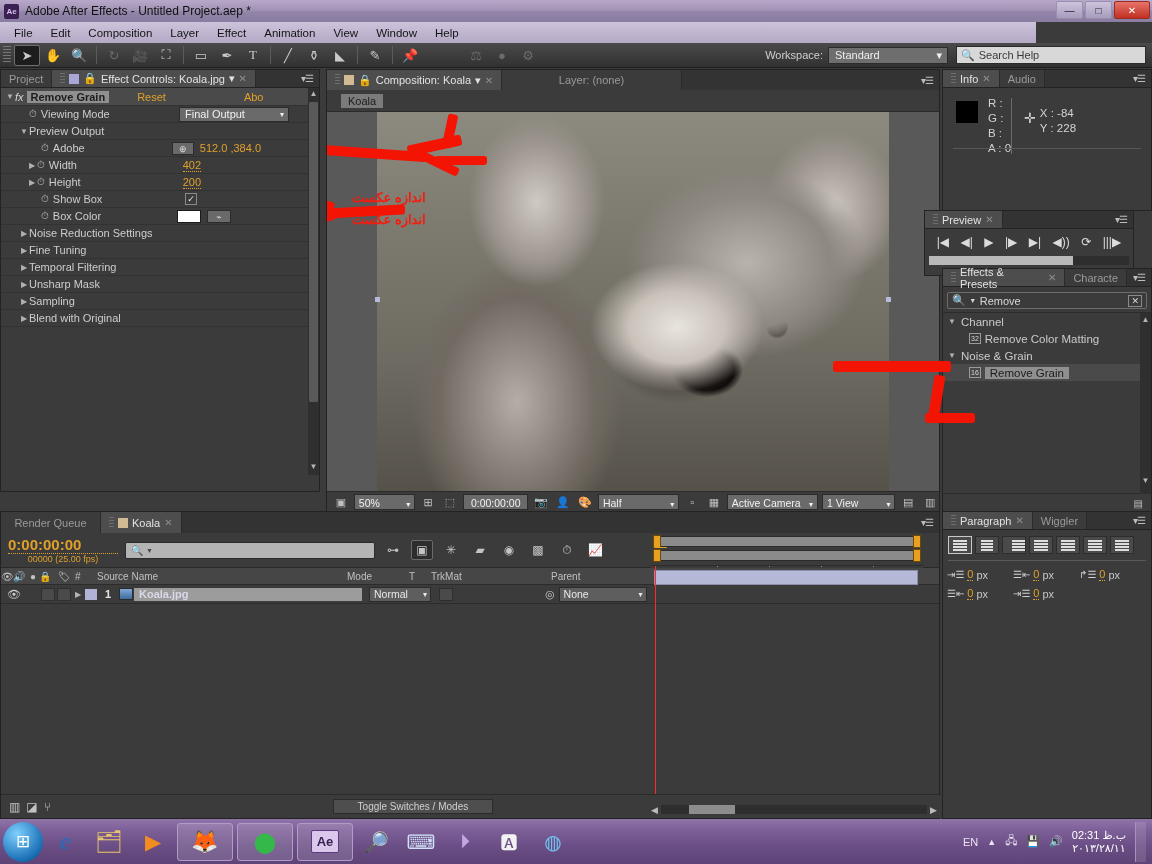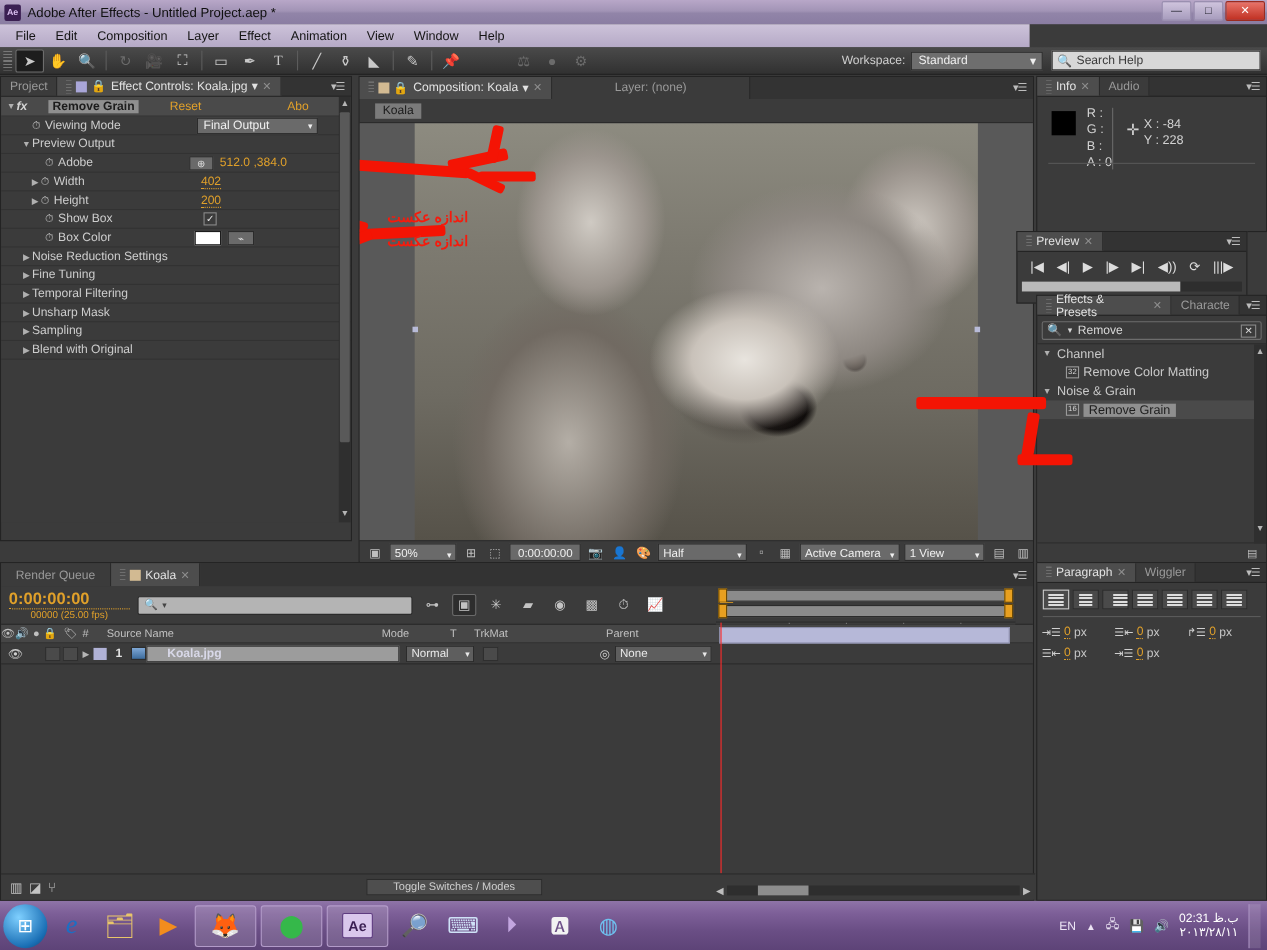--- a/index.html
+++ b/index.html
@@ -25,21 +25,21 @@
   .win-btns{ position:absolute; right:2px; top:1px; display:flex; gap:2px; }
   .wb{ width:27px; height:18px; border:1px solid #9a8fb0; border-radius:2px;
        display:flex; align-items:center; justify-content:center;
        font-size:10px; color:#20202a;
        background:linear-gradient(to bottom,#cfc4dd,#a79cbd); }
   .wb.close{ background:linear-gradient(to bottom,#e8746a,#c03022); color:#fff;
              border-color:#9b2b20; width:36px;}
 
   
   .menubar{
-    position:absolute; left:0; top:22px; width:936px; height:21px;
+    position:absolute; left:0; top:22px; width:1036px; height:21px;
     background:linear-gradient(to bottom,#cdc3da,#b5a9c6);
     display:flex; align-items:center; padding-left:6px; gap:2px;
   }
   .menubar .mi{ padding:2px 8px; color:#141414; font-size:11.5px; }
 
   
   .toolbar{
     position:absolute; left:0; top:43px; width:1152px; height:25px;
     background:linear-gradient(to bottom,#4a4a4a,#313131);
     display:flex; align-items:center; border-bottom:1px solid #1e1e1e;
@@ -76,21 +76,21 @@
 
   
   #ecPanel{ left:0; top:69px; width:320px; height:423px; }
   .ec-path{ height:16px; background:#3b3b3b; color:#cbcbcb; font-size:11px;
             padding:2px 0 0 6px; border-bottom:1px solid #2d2d2d;}
   .ec-body{ position:relative; height:387px; overflow:hidden; background:#3b3b3b;}
   .ec-row{ height:17px; display:flex; align-items:center; font-size:11px;
            border-bottom:1px solid #323232; padding-left:4px; color:#c9c9c9; }
   .ec-row.head{ background:#4a4a4a; height:18px; }
   .tri{ width:10px; text-align:center; color:#b0b0b0; font-size:8px; }
-  .fx{ font-style:italic; font-weight:bold; color:#d5d5d5; margin-right:19px;}
+  .fx{ font-style:italic; font-weight:normal; color:#d5d5d5; margin-right:3px;}
   .ec-name-sel{ background:#8f8f8f; color:#1c1c1c; font-weight:bold;
                 padding:0 4px; }
   .orange{ color:#e0a02a; }
   .orange-u{ color:#e0a02a; border-bottom:1px dotted #e0a02a; }
   .stop{ color:#b9b9b9; font-size:10px; margin-right:4px; }
   .ec-label{ color:#cdcdcd; }
   .ec-val{ margin-left:auto; margin-right:10px; display:flex;
            align-items:center; gap:6px; }
   .dd{ width:110px; height:15px; background:#6a6a6a; border:1px solid #2b2b2b;
        color:#f0f0f0; font-size:11px; display:flex; align-items:center;
@@ -203,21 +203,21 @@
      color:#444; font-size:10px; border-radius:2px;}
   .tl-ic{ width:22px; height:20px; display:flex; align-items:center;
      justify-content:center; color:#c4c4c4; font-size:12px;}
   .tl-ic.box{ background:#2d2d2d; border:1px solid #6a6a6a; border-radius:2px;}
   .tl-cols{ height:17px; background:#464646; display:flex; align-items:center;
      font-size:10px; color:#c0c0c0; border-bottom:1px solid #2c2c2c;}
   .tl-row{ height:19px; display:flex; align-items:center; background:#3b3b3b;
      border-bottom:1px solid #2c2c2c; }
   .sw{ width:14px; height:13px; background:#4a4a4a; border:1px solid #2e2e2e; }
   .src-name{ background:#9c9c9c; color:#d8d8e8; font-weight:bold; font-size:11px;
-     height:15px; display:flex; align-items:center; padding-left:18px;
+     height:15px; display:flex; align-items:center; padding-left:5px;
      border:1px solid #3a3a3a;}
   .mode-dd{ width:62px; height:15px; background:#5e5e5e; border:1px solid #2b2b2b;
      color:#e9e9e9; font-size:10.5px; display:flex; align-items:center;
      padding-left:4px; position:relative;}
   .ruler{ position:absolute; left:650px; top:0; width:272px; height:35px;
      background:#3b3b3b;}
   .ruler-bar{ position:absolute; left:4px; top:3px; width:264px; height:11px;
      background:#8b8b8b; border:1px solid #2b2b2b;}
   .nub{ position:absolute; top:2px; width:8px; height:13px; background:#e8a020;
      border:1px solid #6b4a06;}

